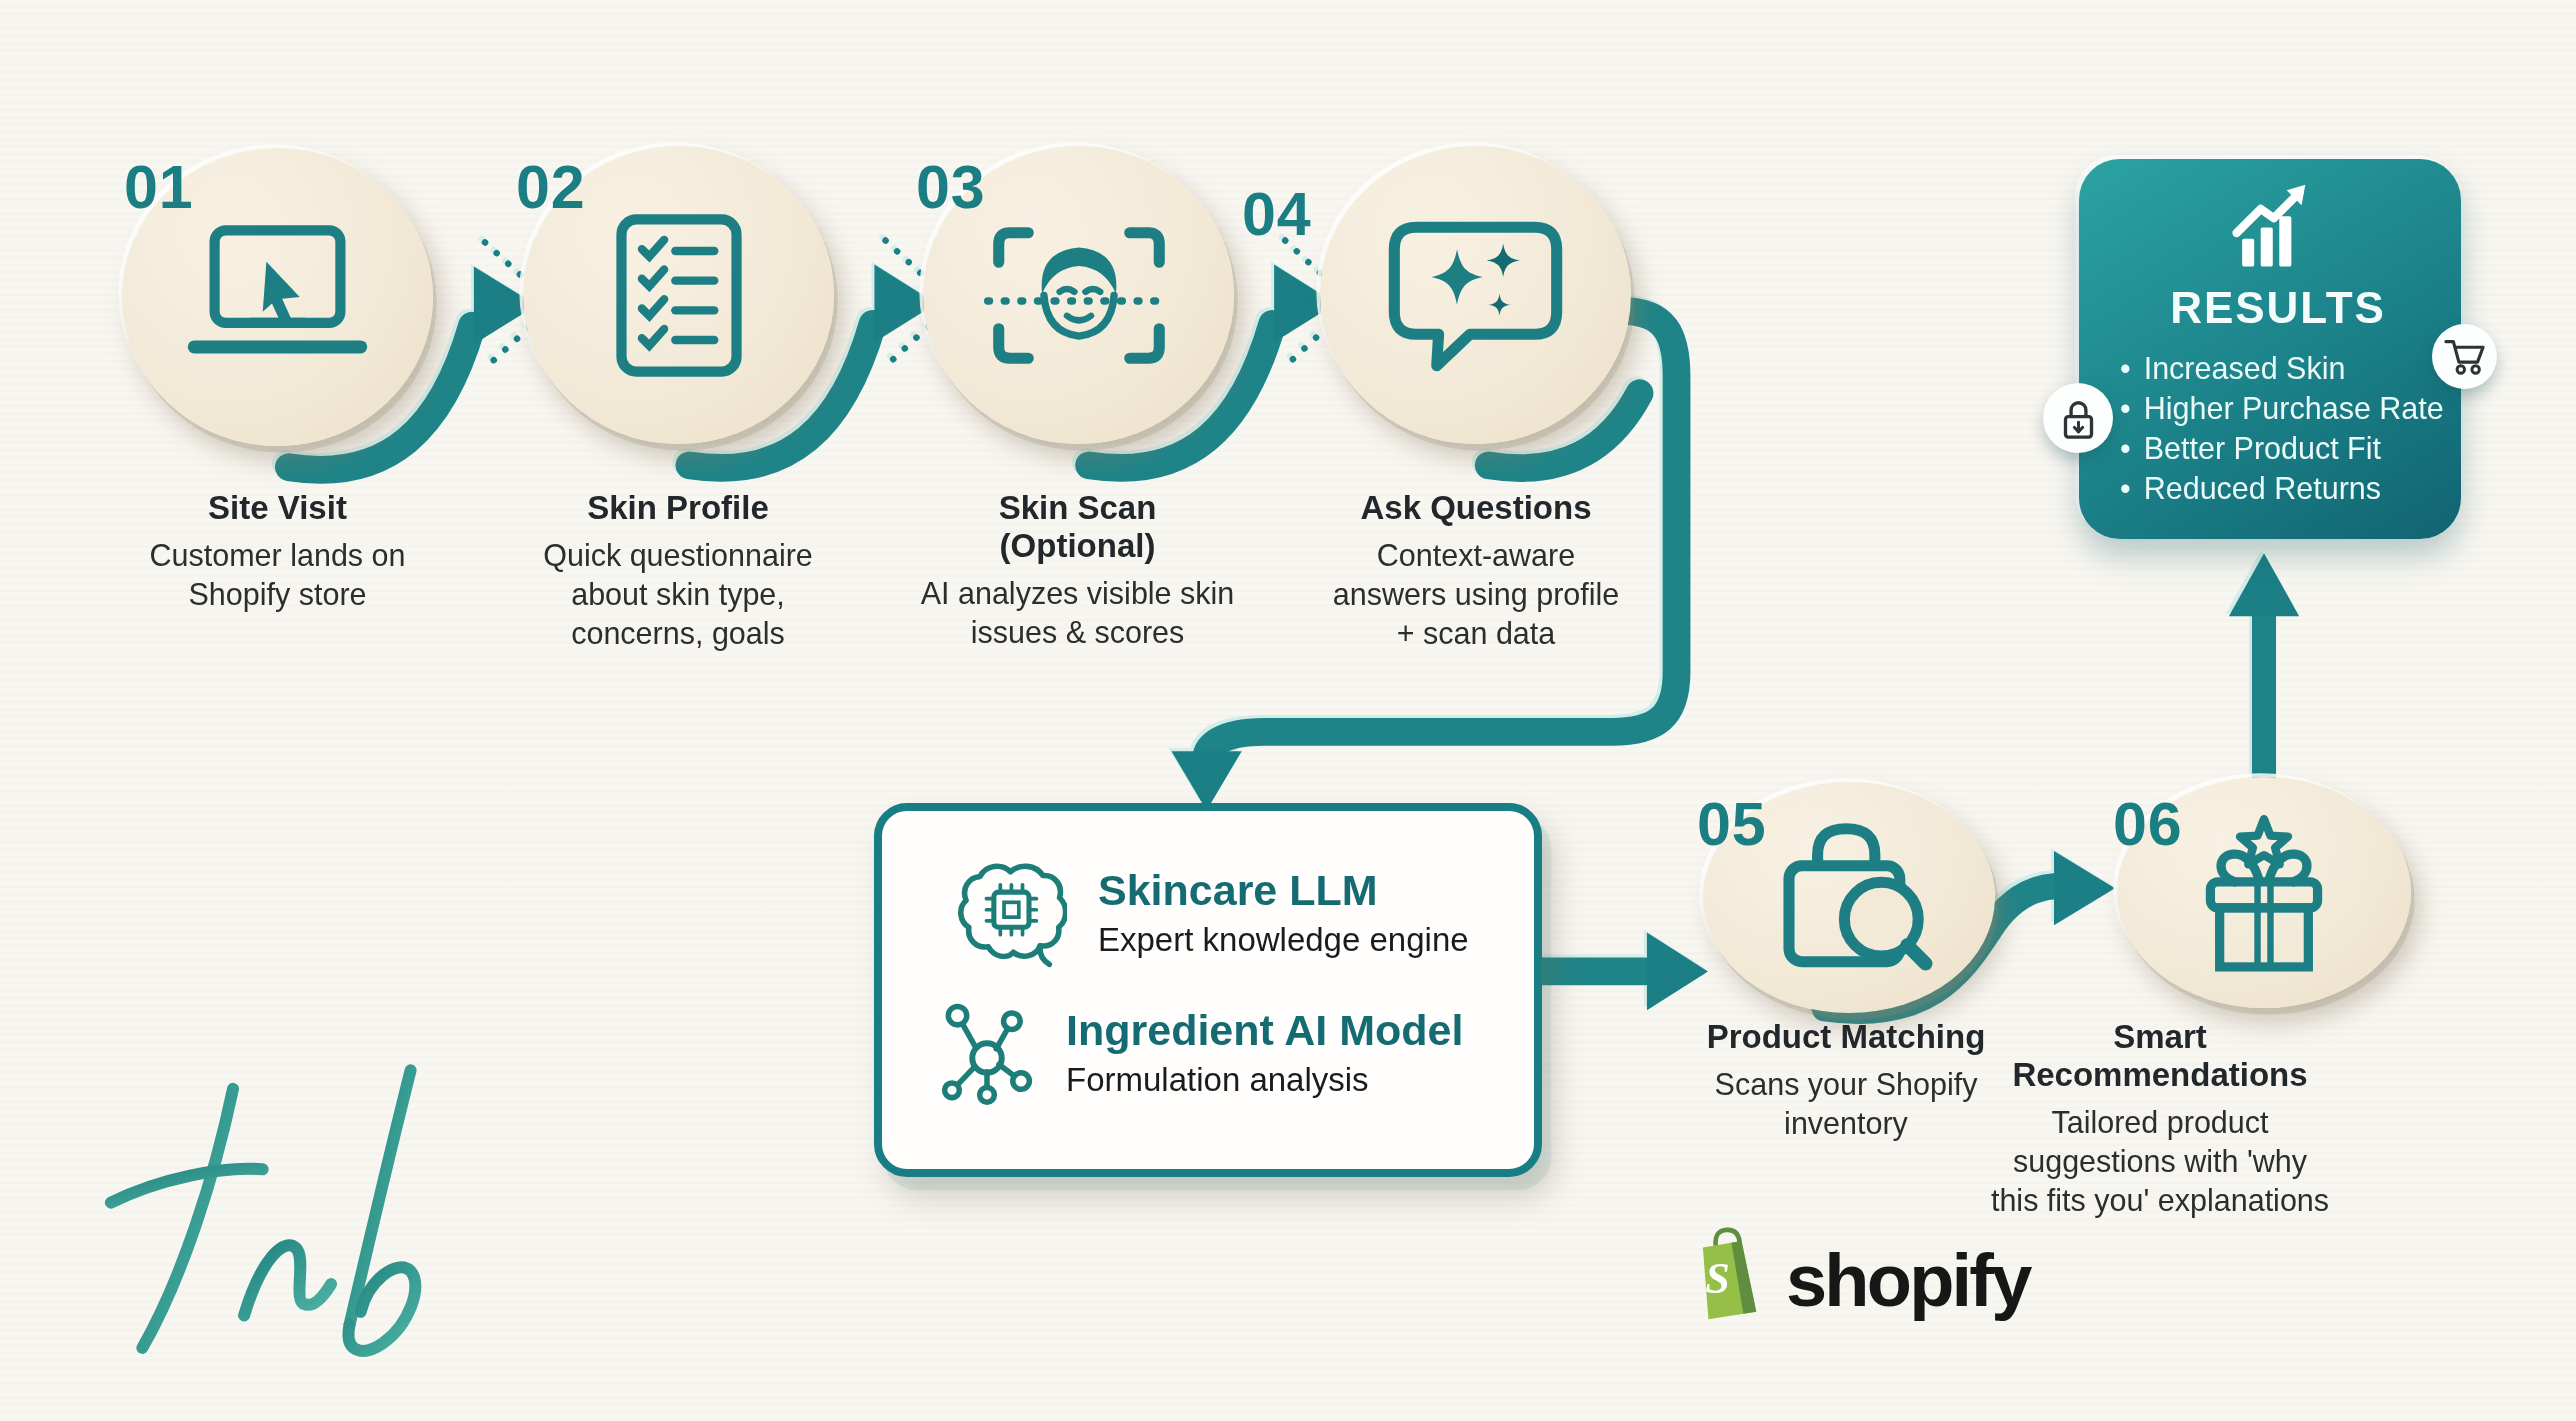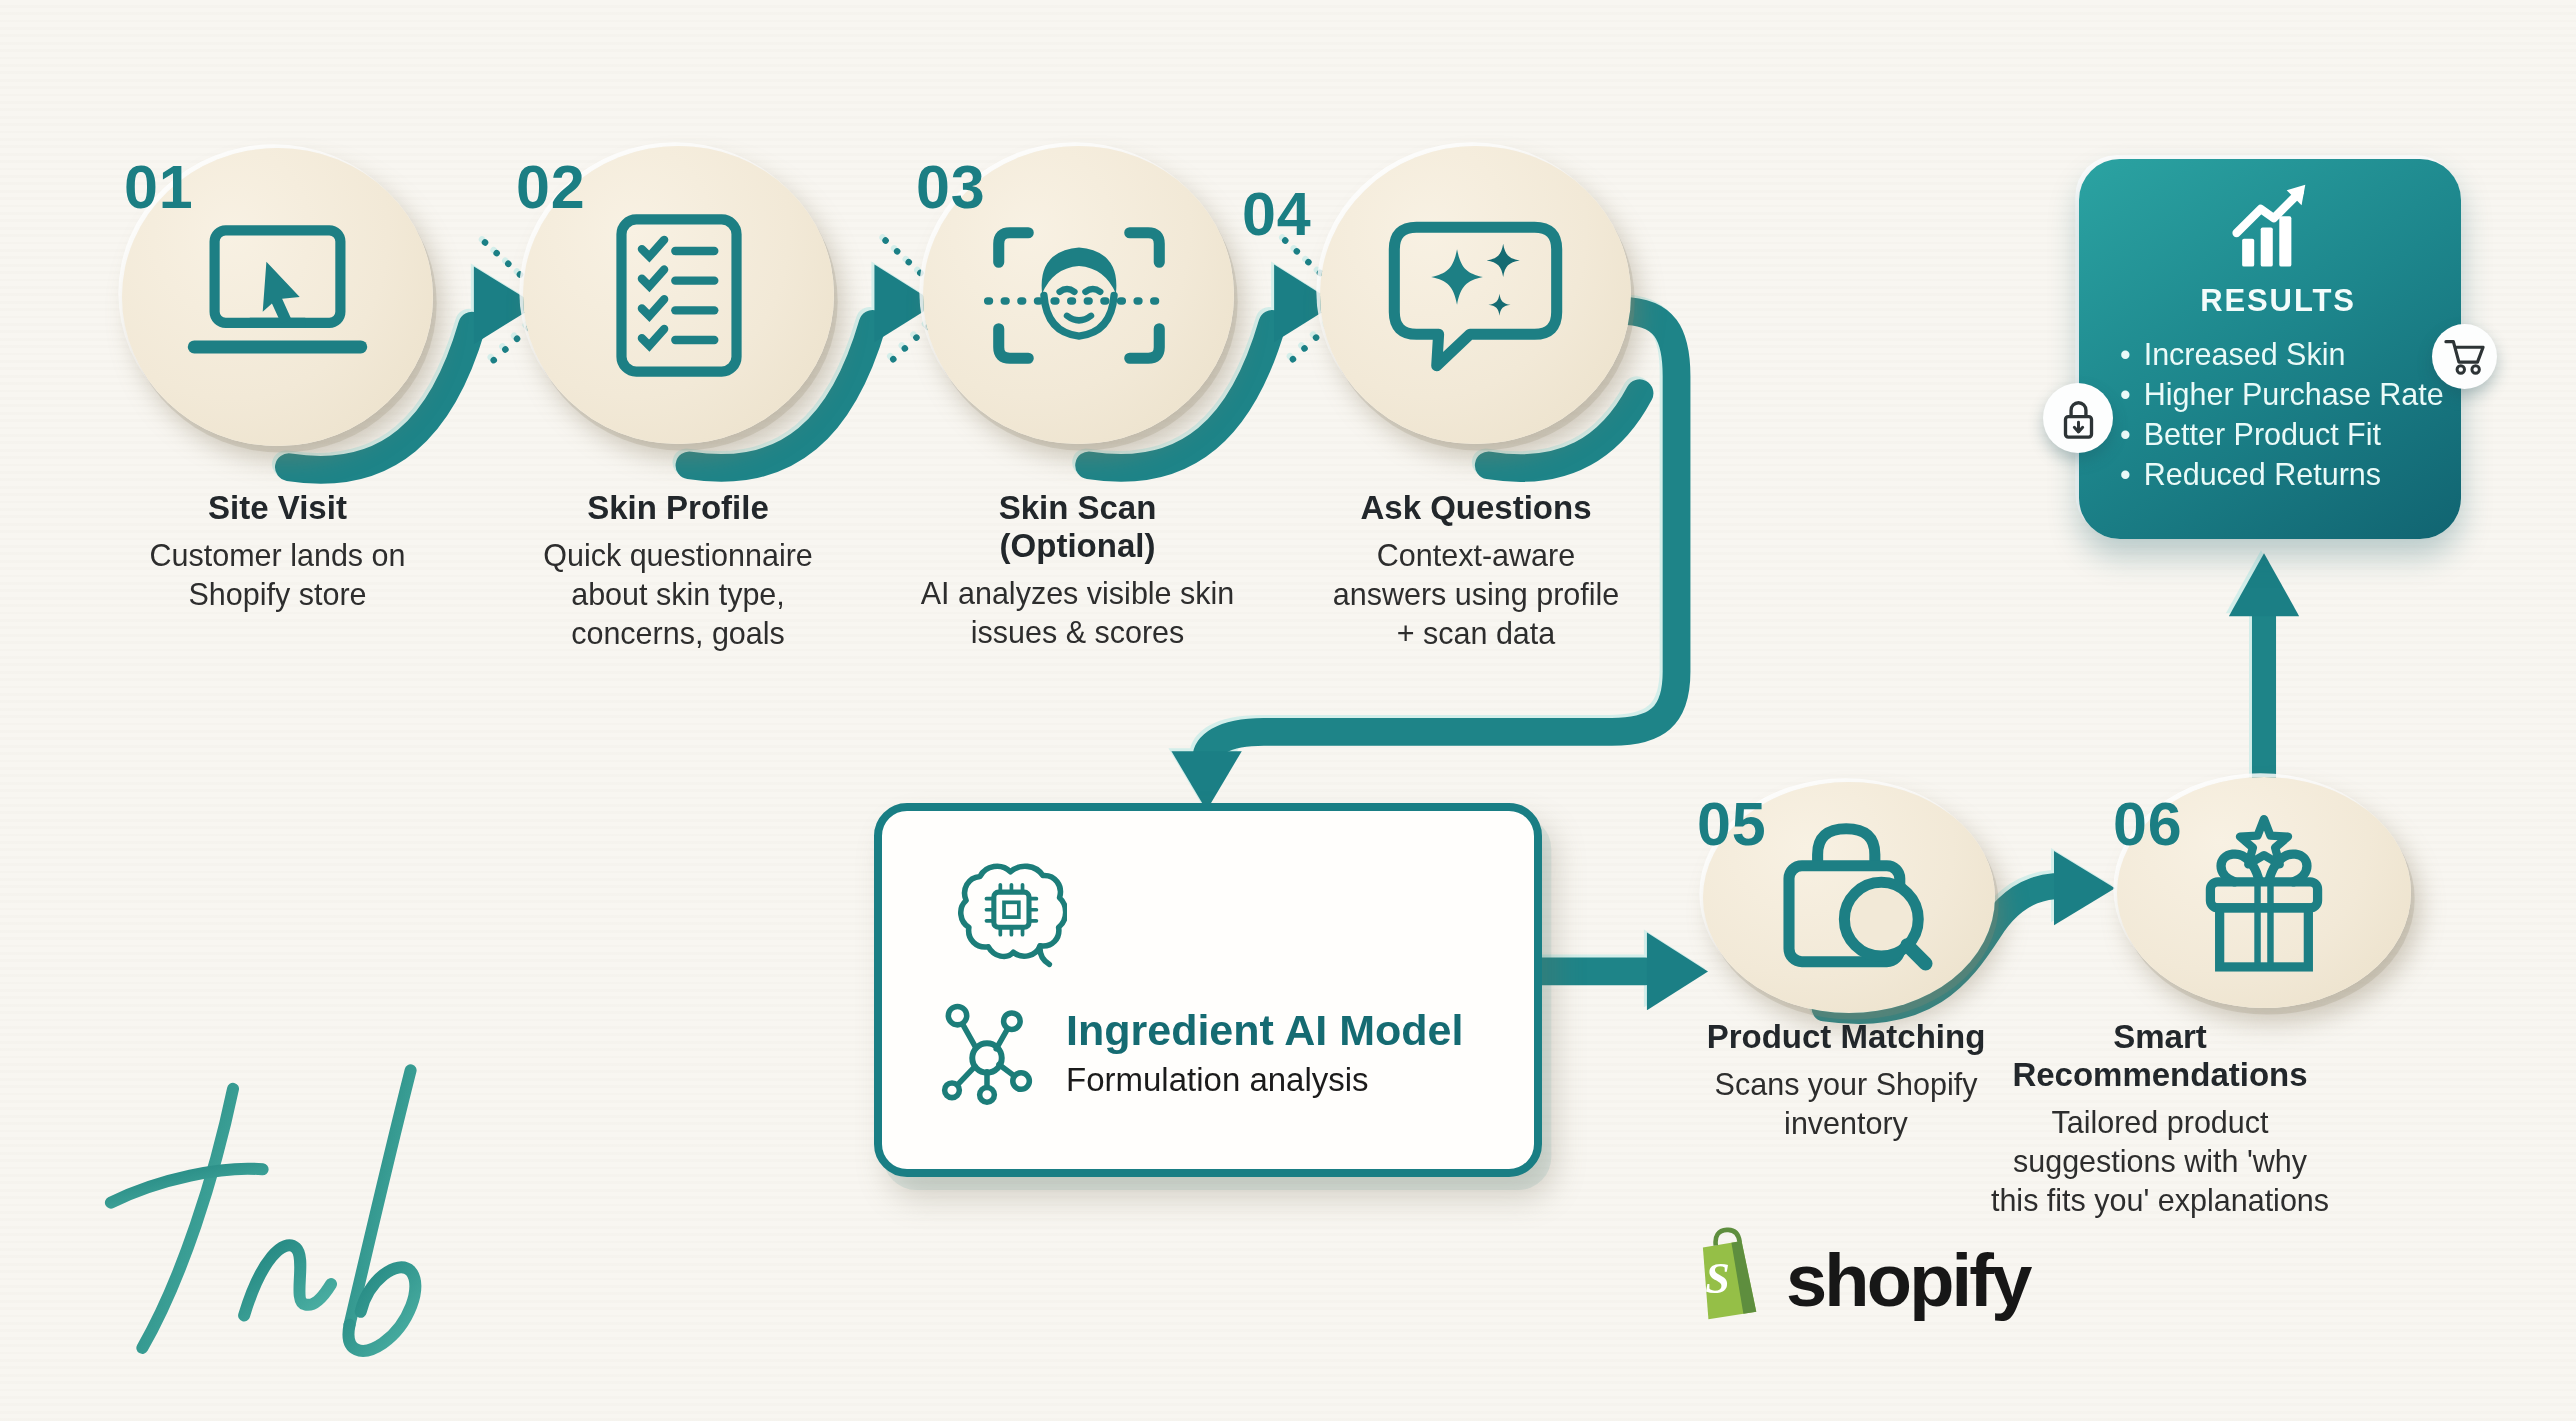--- a/index.html
+++ b/index.html
@@ -37,21 +37,21 @@
   .engine-title{font-size:43px;font-weight:800;color:#156b72;line-height:1.1;}
   .engine-sub{font-size:33px;color:#1b1b1b;margin-top:7.4px;line-height:1.1;}
   .results-box{
     position:absolute;left:2079px;top:159px;width:382px;height:380px;
     border-radius:41px;
     background:linear-gradient(148deg,#2ba3a2 0%, #1d868c 48%, #116471 100%);
     box-shadow:0 16.7px 31px rgba(20,90,100,0.28), -3.7px -3.7px 0 rgba(255,255,255,0.9);
     z-index:4;text-align:center;
   }
   .results-icon{margin-top:22px;}
-  .results-title{font-size:31px;font-weight:800;color:#f3fcfb;letter-spacing:1.9px;margin-top:5.6px;margin-left:16px;}
+  .results-title{font-size:44px;font-weight:800;color:#f3fcfb;letter-spacing:1.9px;margin-top:5.6px;margin-left:16px;}
   .results-list{list-style:none;margin:15px 0 0 0;padding:0 0 0 41px;text-align:left;}
   .results-list li{font-size:30.5px;color:#eafaf8;line-height:1.32;}
   .results-list li::before{content:"•";margin-right:13px;color:#eafaf8;}
   .badge{
     position:absolute;border-radius:50%;background:#fdfefe;
     box-shadow:0 7.4px 15px rgba(30,80,90,0.30);
     display:flex;align-items:center;justify-content:center;z-index:6;
   }
   .shopify-logo{position:absolute;left:1690px;top:1227px;display:flex;align-items:flex-start;gap:15px;z-index:4;}
   .shopify-word{font-size:74px;font-weight:800;color:#171717;letter-spacing:-2.8px;line-height:1;margin-top:16.7px;}
@@ -192,20 +192,24 @@
               <line x1="74" y1="76" x2="74" y2="84"></line>
             <line x1="43" y1="45" x2="35" y2="45"></line>
               <line x1="43" y1="57" x2="35" y2="57"></line>
               <line x1="43" y1="69" x2="35" y2="69"></line>
             <line x1="81" y1="45" x2="89" y2="45"></line>
               <line x1="81" y1="57" x2="89" y2="57"></line>
               <line x1="81" y1="69" x2="89" y2="69"></line>
           </g>
         </svg>
       </div>
+      <div>
+        <div class="engine-title">Skincare LLM</div>
+        <div class="engine-sub">Expert knowledge engine</div>
+      </div>
     </div>
     <div class="engine-row" style="left:57px;top:189px;">
       <div class="eng-icon">
         <svg width="96" height="105" viewBox="0 0 104 114">
           <g stroke="#1c7d79" stroke-width="6" fill="none" stroke-linecap="round">
             <line x1="40" y1="52" x2="26" y2="27"></line>
             <line x1="62" y1="53" x2="74" y2="32"></line>
             <line x1="39" y1="72" x2="22" y2="90"></line>
             <line x1="52" y1="78" x2="52" y2="94"></line>
             <line x1="65" y1="70" x2="81" y2="82"></line>

